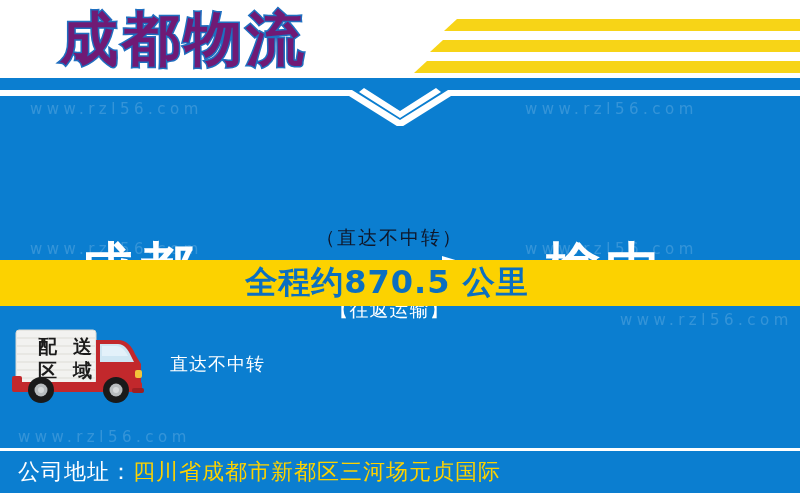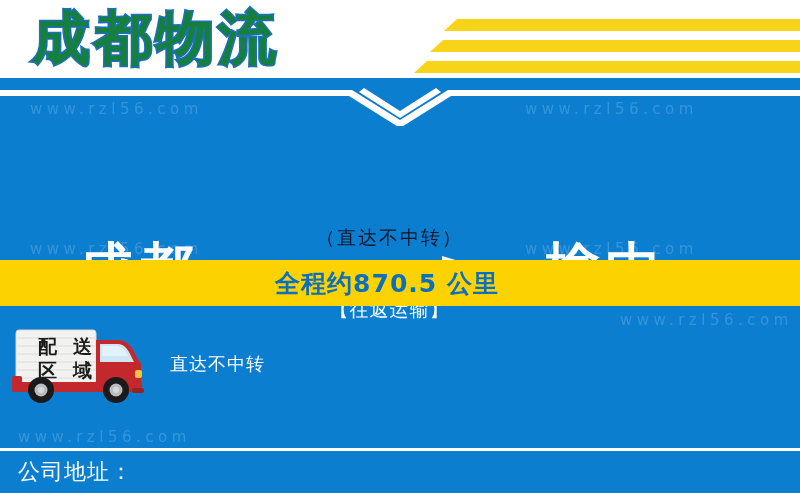--- a/index.html
+++ b/index.html
@@ -7,29 +7,28 @@
     width:800px;height:500px;
     font-family:"DejaVu Sans","Liberation Sans",sans-serif;
     background:#ffffff;overflow:hidden;
   }
   #poster{position:relative;width:800px;height:500px;overflow:hidden;background:#ffffff;}
 
   
   .header{position:absolute;left:0;top:0;width:800px;height:85px;background:#ffffff;overflow:hidden;}
 
   .brand-title{
-    position:absolute;left:32px;top:4px;
+    position:absolute;left:60px;top:4px;
     font-size:58px;font-weight:bold;
     letter-spacing:4px;
-    color:#15803d;
+    color:#701a75;
     -webkit-text-stroke:3px #1f6fc0;
     paint-order:stroke fill;
     white-space:nowrap;
     line-height:70px;
-    font-family:Liberation Serif, serif;
   }
 
   .stripes{position:absolute;left:400px;top:0;width:400px;height:85px;}
   .stripe{position:absolute;right:0;height:12px;background:#f7d417;}
   .stripe.s1{top:19px;left:44px;clip-path:polygon(13px 0,100% 0,100% 100%,0 100%);}
   .stripe.s2{top:40px;left:30px;clip-path:polygon(13px 0,100% 0,100% 100%,0 100%);}
   .stripe.s3{top:61px;left:14px;clip-path:polygon(13px 0,100% 0,100% 100%,0 100%);}
 
   
   .body-blue{position:absolute;left:0;top:78px;width:800px;height:415px;background:#0b7ed0;overflow:hidden;}
@@ -70,21 +69,21 @@
   }
 
   
   .stat-band{
     position:absolute;left:0;top:182px;width:800px;height:46px;
     background:#fcd200;
   }
   .stat-inner{
     position:absolute;left:0;top:0;width:800px;height:46px;
     display:flex;align-items:center;justify-content:center;
-    color:#0b6fc0;font-size:25px;font-weight:bold;
+    color:#0b6fc0;font-size:32px;font-weight:bold;
     letter-spacing:1px;white-space:nowrap;
   }
   .stat-gap{display:inline-block;width:26px;}
 
   
   .delivery{position:absolute;left:0;top:248px;width:800px;height:80px;}
   .truck{position:absolute;left:8px;top:0;width:140px;height:78px;}
   .truck svg{display:block;}
   .truck-box-text{
     position:absolute;left:22px;top:8px;width:70px;height:48px;
@@ -215,18 +214,19 @@
       </div>
 
       <div class="delivery-area">直达不中转</div>
 
     </div>
 
     <div class="foot-rule"></div>
     <div class="footer">
       <div class="footer-line">
         <span class="foot-label">公司地址：</span>
+        <span class="foot-addr">四川省成都市新都区三河场元贞国际</span>
       </div>
     </div>
 
   </div>
 
 </div>
 
 </body></html>

